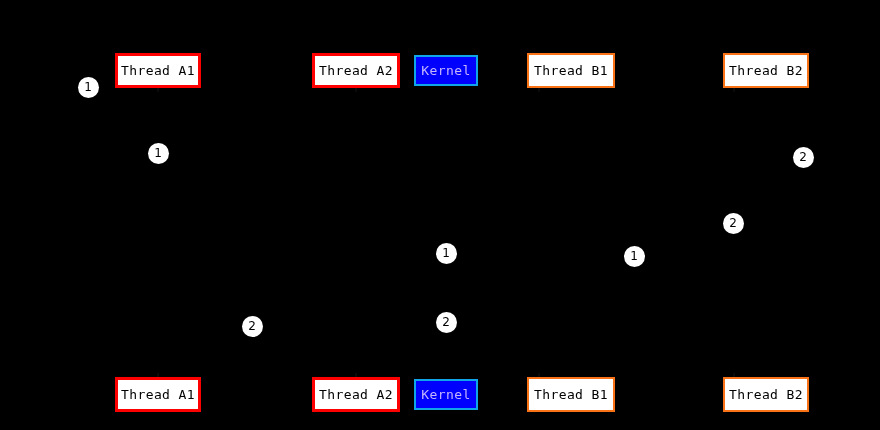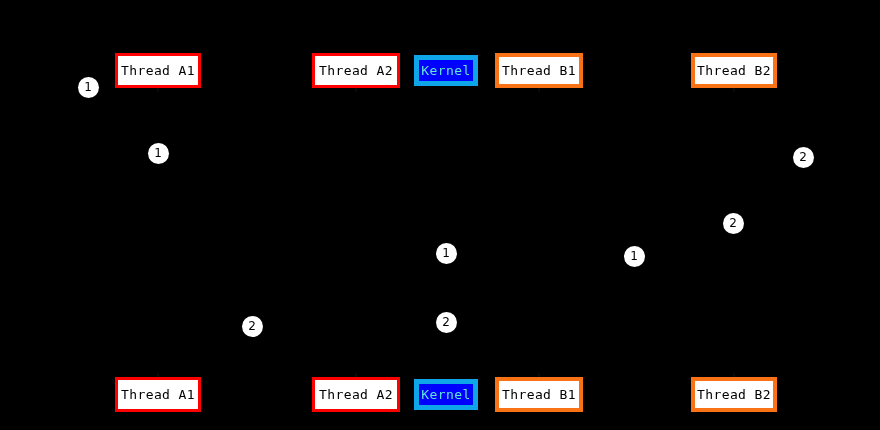--- a/index.html
+++ b/index.html
@@ -32,27 +32,28 @@
     white-space: nowrap;
     line-height: 1;
   }
   .participant.red {
     background: #ffffff;
     border: 3px solid #ff0000;
     color: #000000;
   }
   .participant.blue {
     background: #ffffff;
-    border: 4px solid #f97316;
+    border: 2px solid #f97316;
     color: #000000;
+    margin-left: 32px;
   }
   .participant.filled {
     background: #0000ff;
-    border: 5px solid #0ea5e9;
-    color: #5eead4;
+    border: 2px solid #0ea5e9;
+    color: #c4b5fd;
   }
 
   
   .lifeline {
     position: absolute;
     width: 1px;
     background: #000000;
   }
 
   

